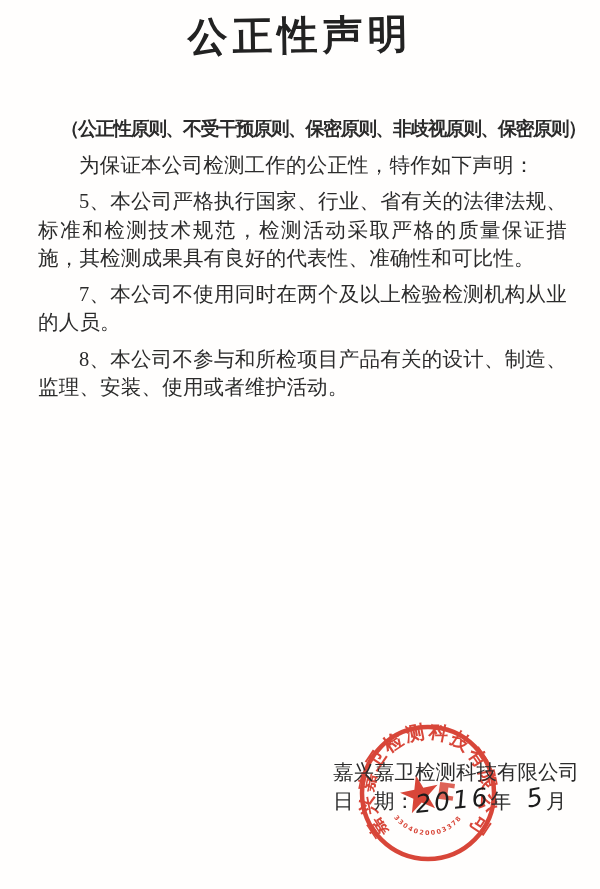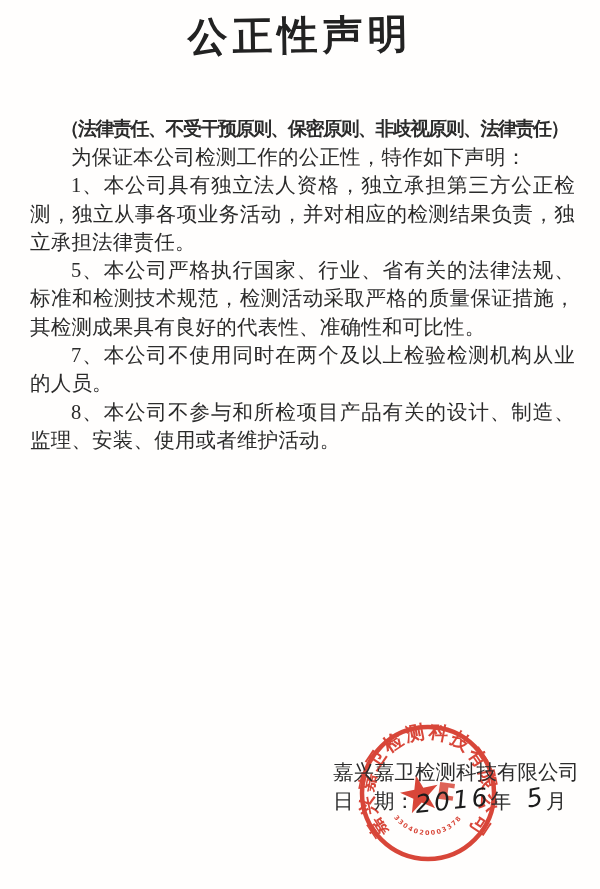--- a/index.html
+++ b/index.html
@@ -32,21 +32,21 @@
   .principles-line{
     margin:0;
     font-size:19px;
     font-weight:700;
     line-height:28px;
     letter-spacing:-1.5px;
     text-indent:1.6em;
     white-space:nowrap;
   }
   .para{
-    margin:0;
+    margin:8px;
     font-size:20.5px;
     line-height:28.3px;
     text-align:justify;
     text-indent:2em;
     letter-spacing:0.2px;
   }
   
   .sign-block{
     position:absolute;
     left:333px;top:758px;
@@ -125,23 +125,22 @@
   }
 </style>
 </head>
 <body>
 
 <div class="page">
 
   <h1 class="doc-title">公正性声明</h1>
 
   <div class="content">
-    <p class="principles-line">（法律责任、不受干预原则、保密原则、非歧视原则、法律责任）</p>
+    <p class="principles-line">（公正性原则、不受干预原则、保密原则、非歧视原则、保密原则）</p>
     <p class="para">为保证本公司检测工作的公正性，特作如下声明：</p>
-    <p class="para">1、本公司具有独立法人资格，独立承担第三方公正检测，独立从事各项业务活动，并对相应的检测结果负责，独立承担法律责任。</p>
     <p class="para">5、本公司严格执行国家、行业、省有关的法律法规、标准和检测技术规范，检测活动采取严格的质量保证措施，其检测成果具有良好的代表性、准确性和可比性。</p>
     <p class="para">7、本公司不使用同时在两个及以上检验检测机构从业的人员。</p>
     <p class="para">8、本公司不参与和所检项目产品有关的设计、制造、监理、安装、使用或者维护活动。</p>
   </div>
 
   <svg class="seal" viewBox="0 0 142 142" aria-hidden="true">
     <defs>
       <path id="ringPath" d="M 28.9,106.4 A 55,55 0 1 1 113.1,106.4"></path>
       <path id="serialPath" d="M 34.6,92 A 42,42 0 0 0 107.4,92"></path>
     </defs>

